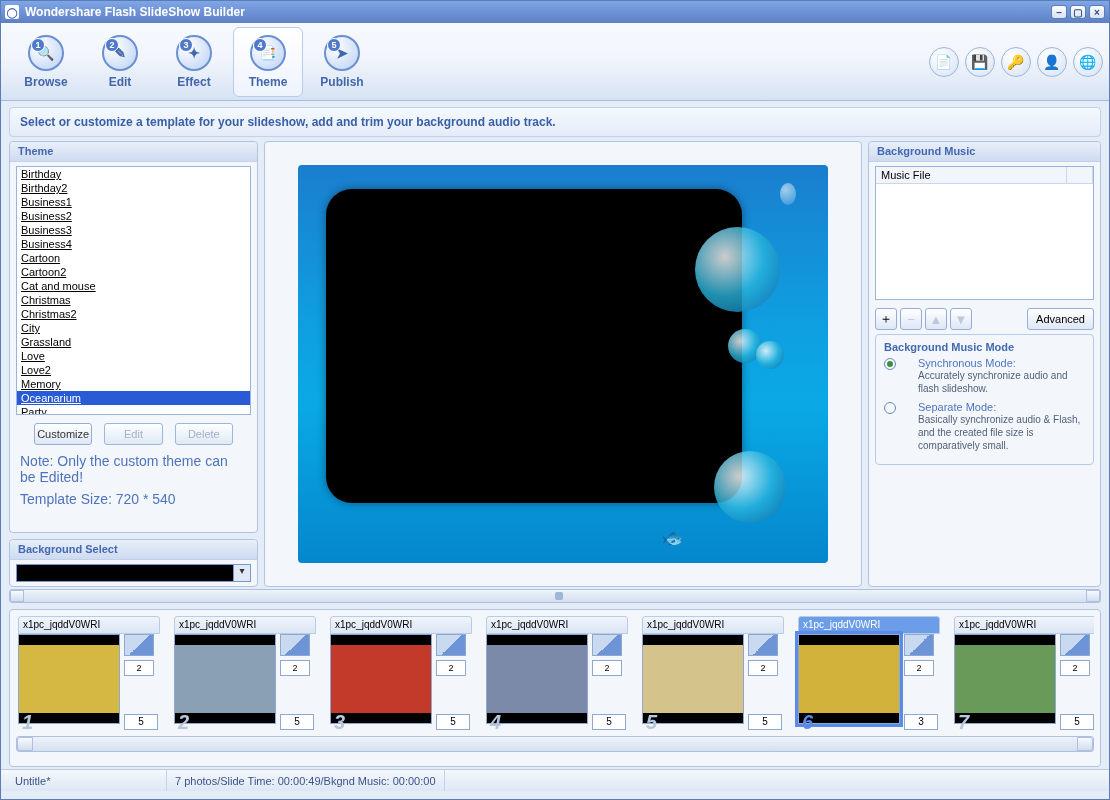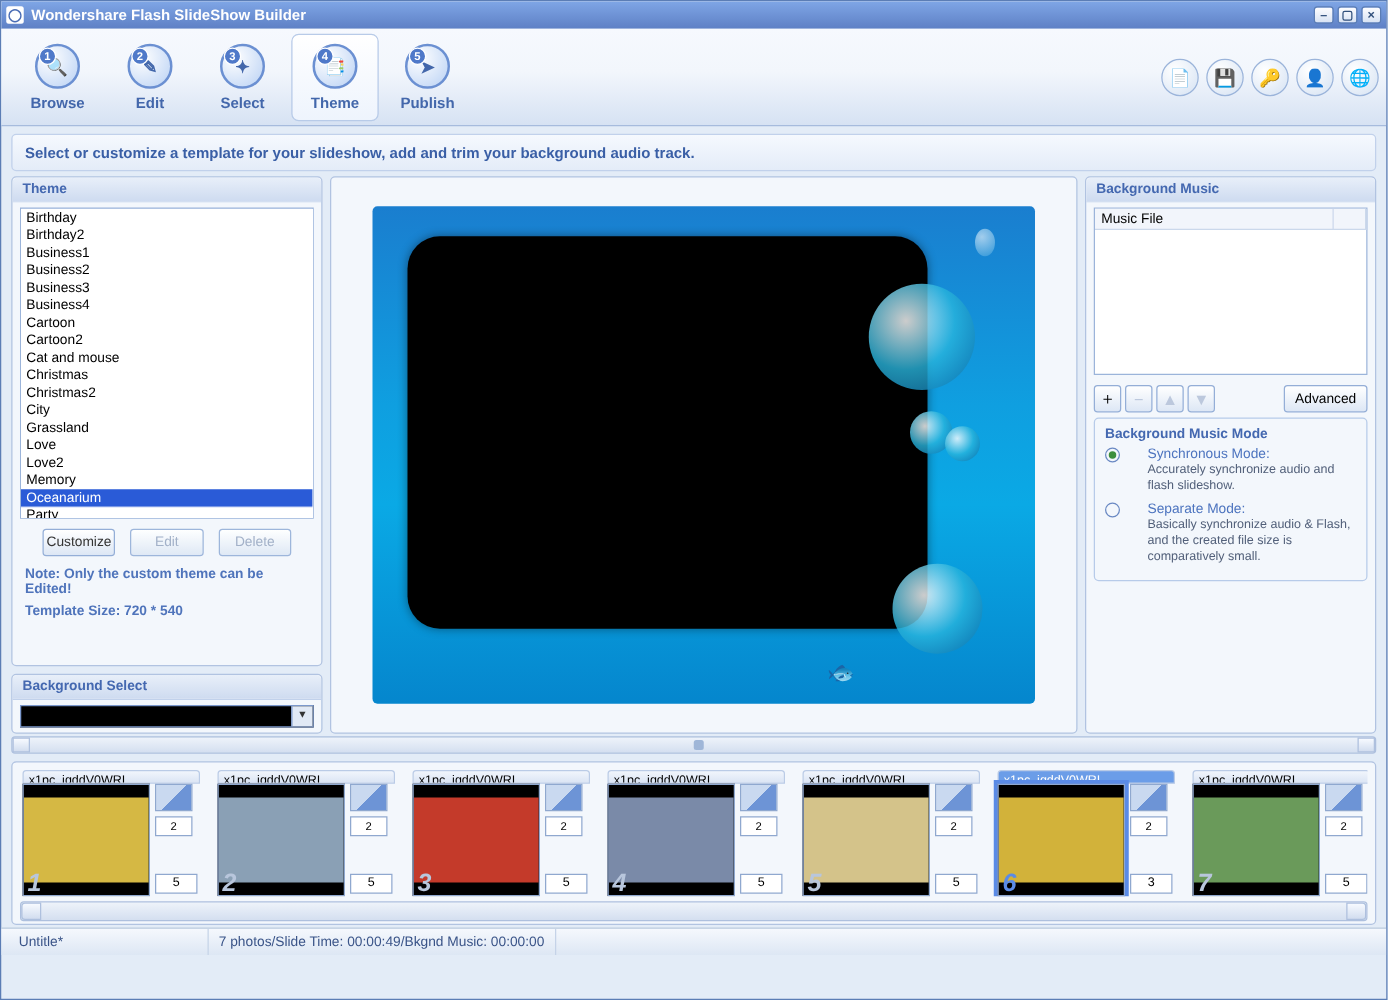--- a/index.html
+++ b/index.html
@@ -20,26 +20,26 @@
 
 .instruction { height: 30px; background: linear-gradient(to bottom,#f5f9fe,#e4ecf8); border: 1px solid #c1d1eb; margin: 6px 8px 4px 8px; border-radius: 4px; font-size: 12px; color: #3a5fa6; font-weight: bold; padding: 7px 10px; }
 
 .main-row { display: flex; padding: 0 8px; gap: 6px; height: 446px; }
 .panel { border: 1px solid #b1c3e1; border-radius: 4px; background: #f3f7fc; }
 .panel-header { height: 20px; background: linear-gradient(to bottom,#e8eff9,#cedbf0); font-size: 11px; font-weight: bold; color: #4468b0; padding: 3px 8px; border-bottom: 1px solid #c1d1eb; border-radius:4px 4px 0 0;}
 
 .left-col { width: 249px; display: flex; flex-direction: column; gap: 6px; }
 .theme-panel { height: 416px; }
 .theme-list { height: 249px; margin: 4px 6px; background: #fff; border: 1px solid #9bb4da; overflow-y: scroll; font-size: 11px; }
-.theme-list .item { padding: 1px 4px; cursor: pointer; white-space: nowrap;}
+.theme-list .item { padding: 1px 4px; cursor: pointer; white-space: nowrap; text-decoration: underline;}
 .theme-list .item.selected { background: #2a5bd7; color: #fff; }
 .btn-row { display: flex; gap: 12px; padding: 4px 24px; }
 .small-btn { flex:1; height: 22px; font-size: 11px; background: linear-gradient(to bottom,#fff,#dde7f5); border: 1px solid #94aed7; border-radius: 3px; cursor: pointer; color: #333;}
 .small-btn:disabled { color: #9aa9c3; cursor: default; opacity:0.9;}
-.note { font-size: 11px; color: #4f74bb; padding: 4px 10px 2px 10px; font-weight: bold; }
+.note { font-size: 14px; color: #4f74bb; padding: 4px 10px 2px 10px; }
 .bgcolor-panel { height: 48px; }
 .color-select { margin: 4px 6px; height: 18px; background: #000; border: 1px solid #7b98cc; position:relative;}
 .color-select::after{content:"▾"; position:absolute; right:0; top:0; width:16px; height:100%; background:#e1e9f5; color:#333; font-size:10px; text-align:center; border-left:1px solid #7b98cc;}
 
 .center-col { flex: 1; display:flex; flex-direction:column; }
 .preview-panel { flex:1; display: flex; flex-direction: column; align-items:center; justify-content:center; padding: 8px; }
 .preview-canvas { width: 530px; height: 398px; background: linear-gradient(to bottom,#1a7ecf,#0f9fe0 40%,#0aa9e5 60%,#0586cd); border-radius: 4px; position: relative; overflow: hidden; }
 .preview-canvas .slide-frame { position: absolute; left: 28px; top: 24px; width: 416px; height: 314px; background: #000; border-radius: 26px; box-shadow: 0 0 8px rgba(0,0,0,0.4);}
 .bubble { position:absolute; border-radius:50%; background: radial-gradient(circle at 35% 35%, rgba(255,255,255,0.8), rgba(40,180,220,0.8) 50%, rgba(10,100,160,0.8)); }
 .b1{ width:85px; height:85px; top:62px; right:48px;}
@@ -61,21 +61,21 @@
 .sq-btn:disabled{ color:#bcc8dd;}
 .adv-btn { margin-left:auto; height:22px; padding:0 8px; font-size:11px; background:linear-gradient(to bottom,#fff,#dde7f5); border:1px solid #94aed7; border-radius:3px; cursor:pointer;}
 .mode-box { margin:0 6px 6px 6px; border:1px solid #b7cbe9; border-radius:4px; padding:6px 8px; font-size:11px; color:#52607a;}
 .mode-box .title{ color:#4468b0; font-weight:bold; margin-bottom:4px;}
 .radio-row{ display:flex; align-items:flex-start; gap:22px; margin-bottom:6px;}
 .radio{ width:12px; height:12px; border:1px solid #6a89c3; border-radius:50%; margin-top:1px; flex-shrink:0; display:flex; align-items:center; justify-content:center;}
 .radio.checked::after{content:""; width:6px; height:6px; background:#3d8f3d; border-radius:50%;}
 .mode-label{ color:#4d74bf; }
 .mode-desc{ font-size:10px; line-height:1.3;}
 
-.timeline { margin:6px 8px 2px 8px; border:1px solid #b1c3e1; border-radius:4px; background:#f3f7fc; padding: 6px 6px 2px 6px; height: 131px; display:flex; flex-direction:column;}
+.timeline { margin:6px 8px 2px 8px; border:1px solid #b1c3e1; border-radius:4px; background:#f3f7fc; padding: 6px 6px 14px 6px; height: 158px; display:flex; flex-direction:column;}
 .strip { display:flex; gap:14px; overflow:hidden; flex:1; padding:0 2px;}
 .clip { width:142px; flex-shrink:0; display:flex; flex-direction:column; position:relative;}
 .clip.selected .thumb{ outline:3px solid #5a8be6;}
 .clip .fname{ height:18px; background:linear-gradient(to bottom,#f1f5fc,#dbe5f4); border:1px solid #bacbe6; font-size:10px; padding:2px 4px; overflow:hidden; border-radius:3px 3px 0 0;}
 .clip .body{ display:flex; gap:4px;}
 .clip .thumb{ width:102px; height:90px; background:#000; border:1px solid #8fa8cf; display:flex; align-items:center; justify-content:center; overflow:hidden;}
 .clip .photo{ width:100%; height:68px;}
 .clip .side{ width:34px; display:flex; flex-direction:column; gap:4px;}
 .trans-icon{ width:30px; height:22px; background:linear-gradient(135deg,#c9d9f0 50%,#6d94d6 50%); border:1px solid #8fa8cf;}
 .dur{ width:30px; height:16px; background:#fff; border:1px solid #8fa8cf; font-size:9px; text-align:center; line-height:14px;}
@@ -116,21 +116,21 @@
     <div class="tool-btn">
       <div class="big-icon"><span class="num">1</span>🔍</div>
       <span>Browse</span>
     </div>
     <div class="tool-btn">
       <div class="big-icon"><span class="num">2</span>✎</div>
       <span>Edit</span>
     </div>
     <div class="tool-btn">
       <div class="big-icon"><span class="num">3</span>✦</div>
-      <span>Select</span>
+      <span>Effect</span>
     </div>
     <div class="tool-btn active">
       <div class="big-icon"><span class="num">4</span>📑</div>
       <span>Theme</span>
     </div>
     <div class="tool-btn">
       <div class="big-icon"><span class="num">5</span>➤</div>
       <span>Publish</span>
     </div>
     <div class="right-icons">

